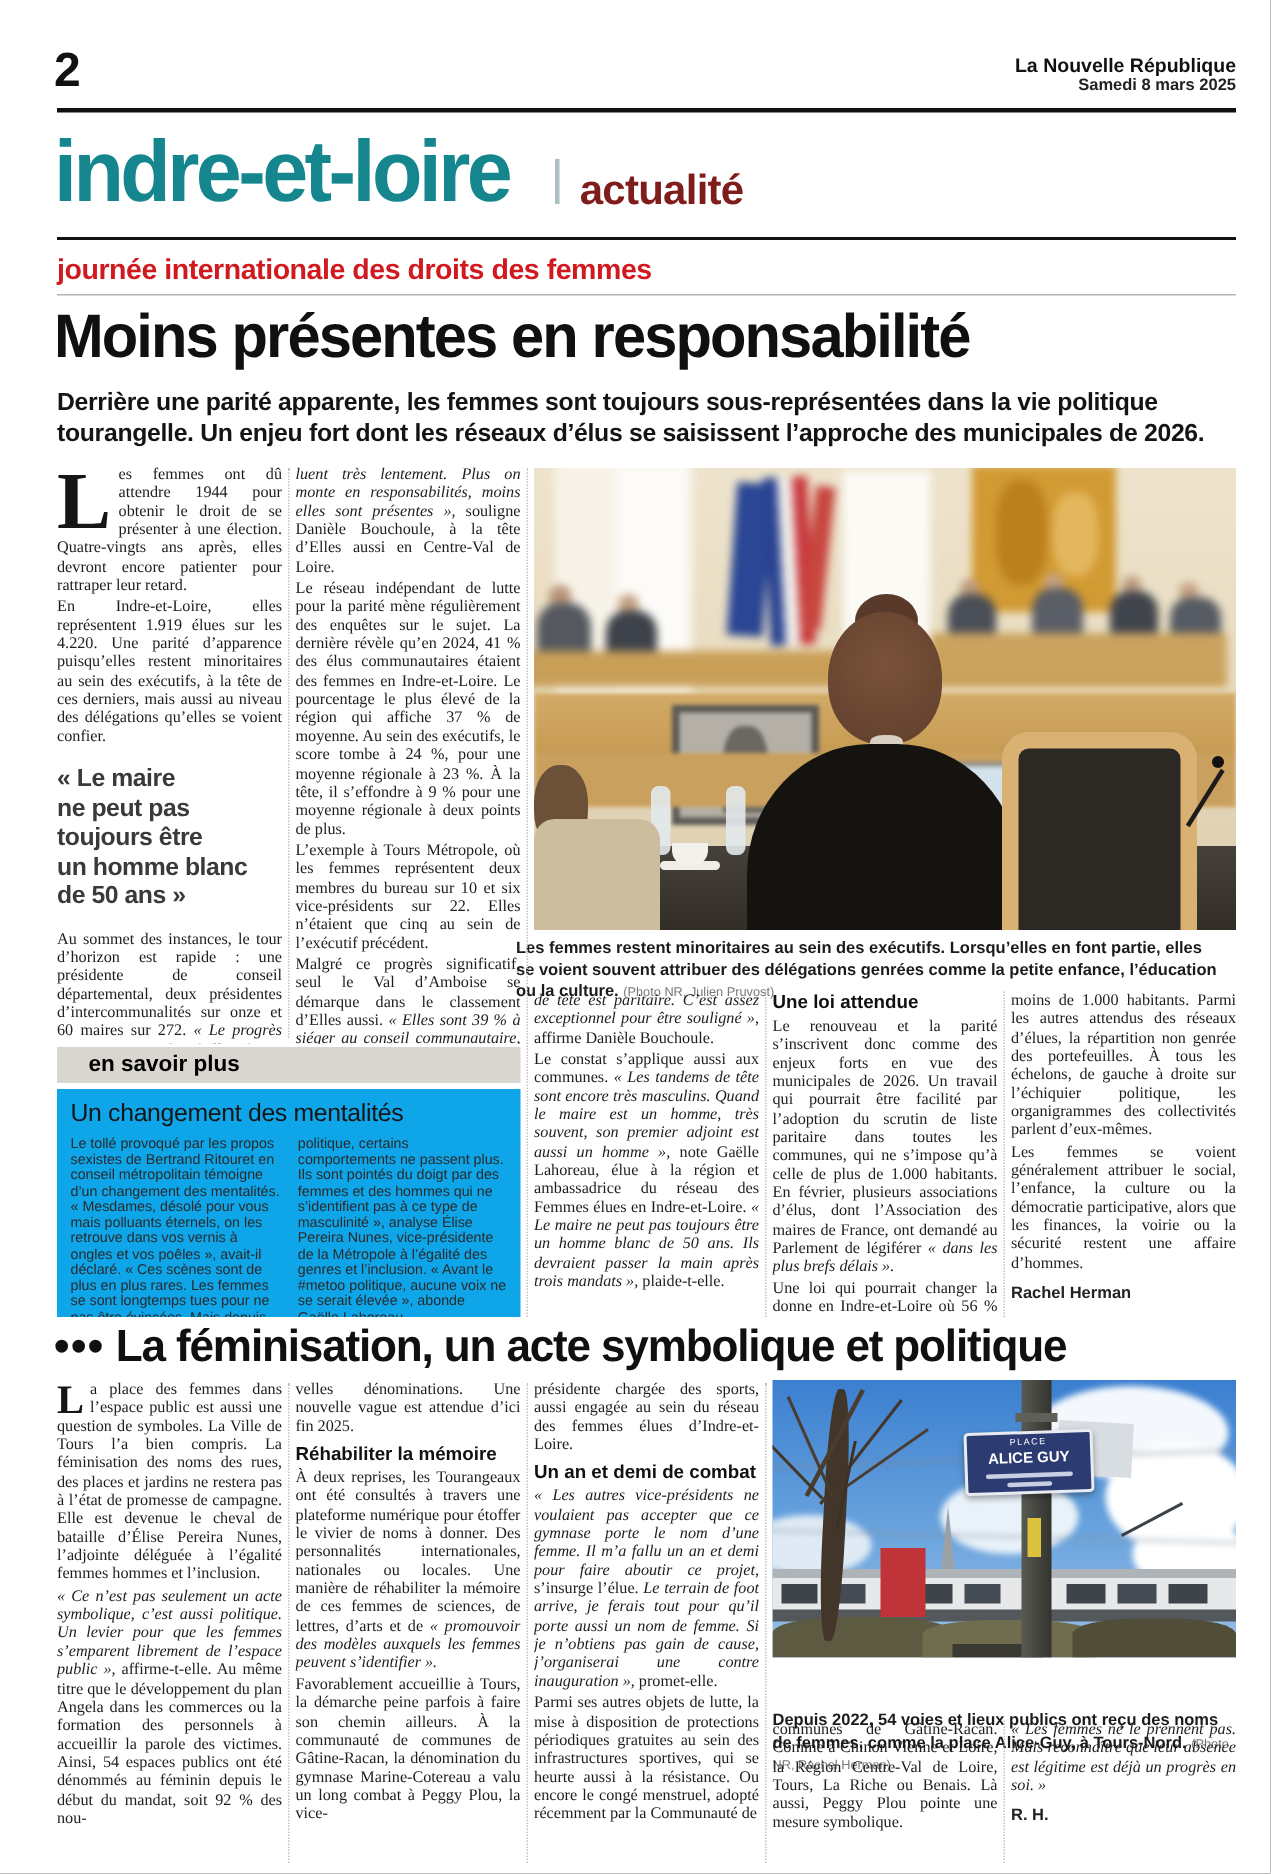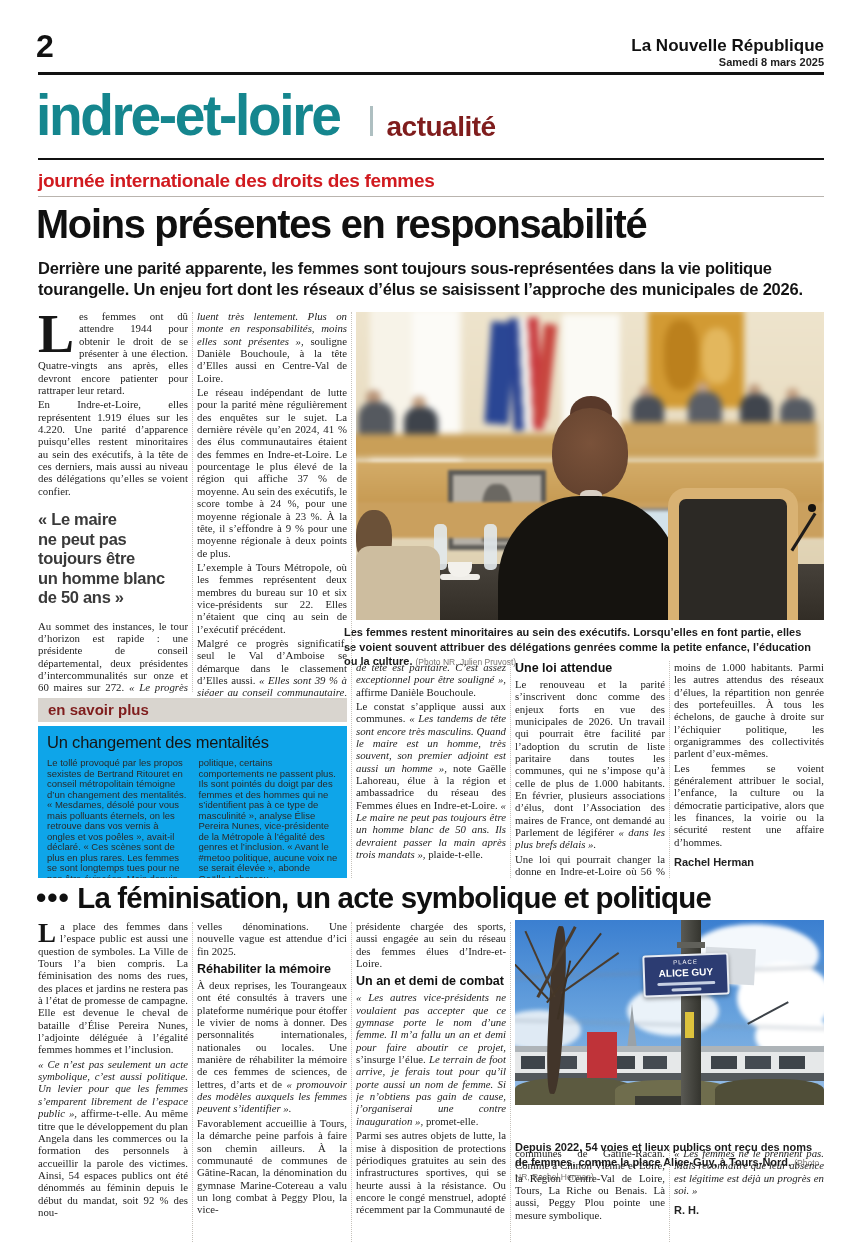--- a/index.html
+++ b/index.html
@@ -7,21 +7,21 @@
   #page {
     position:relative; width:847px; height:1249px; margin:0 auto;
     background:#ffffff; overflow:hidden;
     font-family:"Liberation Serif", serif; color:#1c1c1c;
   }
   .abs { position:absolute; }
 
   
   .pagenum { left:36px; top:30px; font:700 32px/32px "Liberation Sans",sans-serif; color:#111; }
   .brandblock { right:23px; top:36px; text-align:right; font-family:"Liberation Sans",sans-serif; }
-  .brand { font-size:17px; font-weight:700; color:#111;margin-left:17px; }
+  .brand { font-size:13px; font-weight:700; color:#111;margin-left:17px; }
   .edition-date { font-size:11px; font-weight:700; color:#222; }
   .toprule { left:38px; right:23px; top:72px; height:2.5px; background:#111; }
 
   
   .sectionrow { left:36px; top:84px; display:flex; align-items:flex-end; gap:14px; }
   .section-title { font:700 58px/62px "Liberation Sans",sans-serif; color:#15868e; letter-spacing:-2.5px; transform:scaleX(.95); transform-origin:left bottom; }
   .section-bar { width:3px; height:30px; background:#aebfc1; margin-bottom:10px; }
   .section-sub { font:700 28px/30px "Liberation Sans",sans-serif; color:#7f1d1d; margin-bottom:4px; letter-spacing:-.5px; }
   .sectionrule { left:38px; right:23px; top:158px; height:2px; background:#111; }
 
@@ -41,21 +41,21 @@
   .subhead { font:700 12.5px/15px "Liberation Sans",sans-serif; color:#111; text-align:left; margin:5px 0 2px 0; }
   .byline { font:700 11px/14px "Liberation Sans",sans-serif; color:#222; margin-top:7px; }
   .vsep { position:absolute; width:0; border-left:1px dotted #c6c2bb; }
 
   
   .caption { position:absolute; font:700 11px/14.5px "Liberation Sans",sans-serif; color:#1b1b1b; text-align:left; }
   .credit { font:400 8.5px/10px "Liberation Sans",sans-serif; color:#7a7672; font-weight:400; }
 
   
   .infostrip { left:38px; top:698px; width:309px; height:24px; background:#d9d5cf; }
-  .infostrip span { font:700 15px/24px "Liberation Sans",sans-serif; color:#7f1d1d; padding-left:10px; }
+  .infostrip span { font:700 15px/24px "Liberation Sans",sans-serif; color:#000000; padding-left:21px; }
   .infobox { left:38px; top:726px; width:309px; height:152px; background:#0ea5e9; padding:7px 9px; overflow:hidden; }
   .infotitle { font:400 16.5px/19px "Liberation Sans",sans-serif; color:#151515; margin-bottom:6px; letter-spacing:-.2px; }
   .infocols { display:flex; gap:12px; }
   .infocols > div { width:140px; font:400 9.5px/10.55px "Liberation Sans",sans-serif; color:#2a2a2a; }
 
   
   .headline2 { left:36px; top:880px; font:700 30px/36px "Liberation Sans",sans-serif; color:#101010; letter-spacing:-.8px; transform:scaleX(.98); transform-origin:left top; white-space:nowrap; }
   .headline2 .dots { letter-spacing:1px; }
 
   

